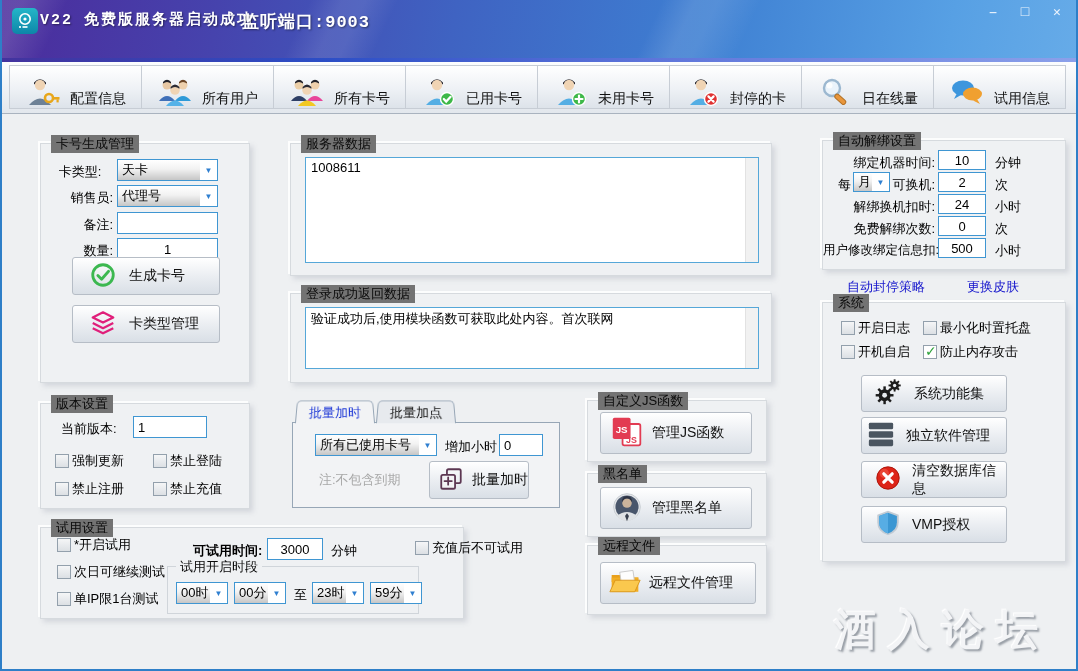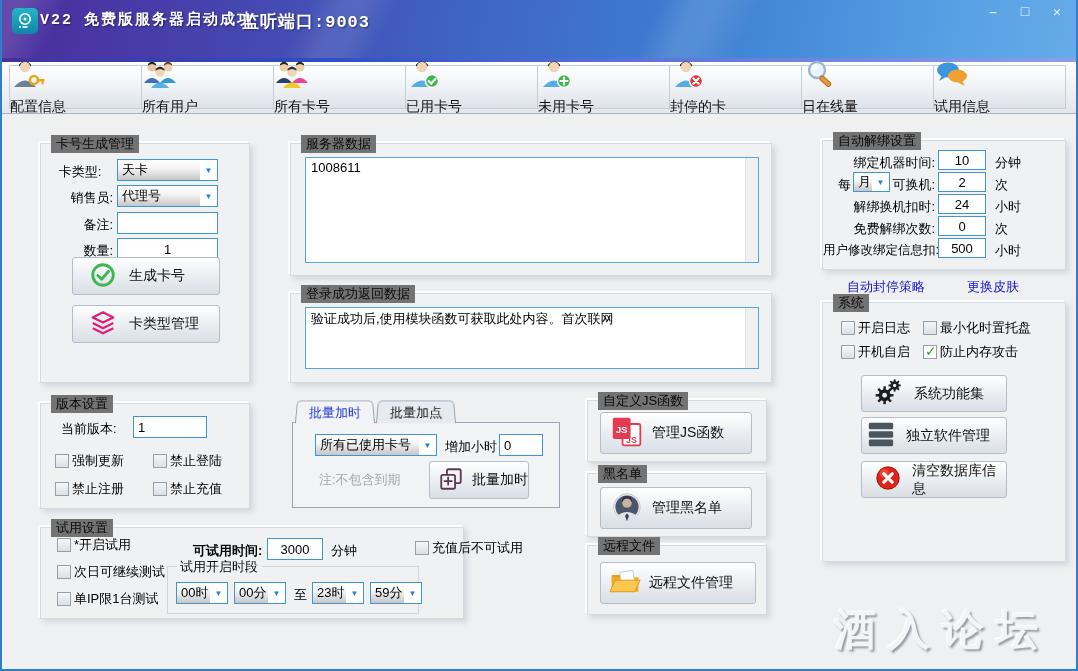--- a/index.html
+++ b/index.html
@@ -29,23 +29,23 @@
   .wbtn.max::after  { content:"□"; font-size:14px; }
   .wbtn.close::after{ content:"✕"; font-size:13px; }
 
   .tb-strip { position:absolute; left:0; top:58px; width:100%; height:4px;
     background:linear-gradient(90deg,#43339e,#2c4ec6 30%,#5d74da 60%,#8ba0ea); }
 
   
   .toolbar { position:absolute; left:0; top:62px; width:100%; height:52px;
     background:linear-gradient(#fcfdfe,#e2e7ed); border-bottom:1px solid #a9b3bf;
     display:flex; padding:3px 0 3px 8px; }
-  .tool-btn { width:133px; height:44px; display:flex; align-items:flex-start; justify-content:center; gap:9px;
+  .tool-btn { width:133px; height:44px; display:flex; align-items:flex-end; justify-content:center; gap:9px;
     background:linear-gradient(#ffffff,#eef1f5 55%,#dde3ea); border:1px solid #c7cdd5; margin-left:-1px;
-    cursor:pointer; font-size:14px; color:#111;flex-direction:column; }
+    cursor:pointer; font-size:14px; color:#111; }
   .ticon { width:36px; height:32px; display:flex; align-items:center; justify-content:center; }
 
   
   .group { position:absolute; border:1px solid #d6dade; background:#eff1f3;
     box-shadow:-2px -2px 0 rgba(255,255,255,.85), 3px 3px 5px rgba(150,156,168,.30); }
   .gtitle { position:absolute; top:-9px; left:10px; background:#737373; padding:0 5px;
     font-size:13px; color:#0a0a0a; white-space:nowrap; }
   .subgroup { position:absolute; border:1px solid #d0d5da; }
   .sgtitle { position:absolute; top:-9px; left:8px; background:#eff1f3; padding:0 4px; font-size:13px; color:#0a0a0a; }
 
@@ -454,20 +454,30 @@
     <div class="btn3d" style="position:absolute;left:38px;top:158px;width:146px;height:37px;padding-left:12px;gap:10px">
       <span>
         <svg width="28" height="28" viewBox="0 0 30 30">
           <circle cx="15" cy="15" r="12" fill="#dd2418" stroke="#a81208" stroke-width="1"></circle>
           <circle cx="11" cy="10" r="5" fill="#f4604f" opacity=".55"></circle>
           <path d="M10.5 10.5 l9 9 M19.5 10.5 l-9 9" stroke="#fff" stroke-width="3.4" stroke-linecap="round"></path>
         </svg>
       </span>
       <span>清空数据库信息</span>
     </div>
+    <div class="btn3d" style="position:absolute;left:38px;top:203px;width:146px;height:37px;padding-left:12px;gap:10px">
+      <span>
+        <svg width="28" height="28" viewBox="0 0 34 34">
+          <path d="M17 2 L30 7 v9 q0 12-13 16 Q4 28 4 16 V7 Z" fill="#c2cbd4"></path>
+          <path d="M17 4.5 L27.8 8.6 v7.6 q0 10-10.8 13.4 Q6.2 26.2 6.2 16.2 V8.6 Z" fill="#3b97d3"></path>
+          <path d="M17 4.5 L6.2 8.6 v7.6 q0 10 10.8 13.4 Z" fill="#57ade4"></path>
+        </svg>
+      </span>
+      <span>VMP授权</span>
+    </div>
   </div>
 
   <div class="group" style="left:38px;top:527px;width:424px;height:92px">
     <span class="gtitle">试用设置</span>
     <div class="cb" style="position:absolute;left:16px;top:8px">
         <span class="box"></span>
         <span>*开启试用</span>
       </div>
     <div class="cb" style="position:absolute;left:16px;top:35px">
         <span class="box"></span>

